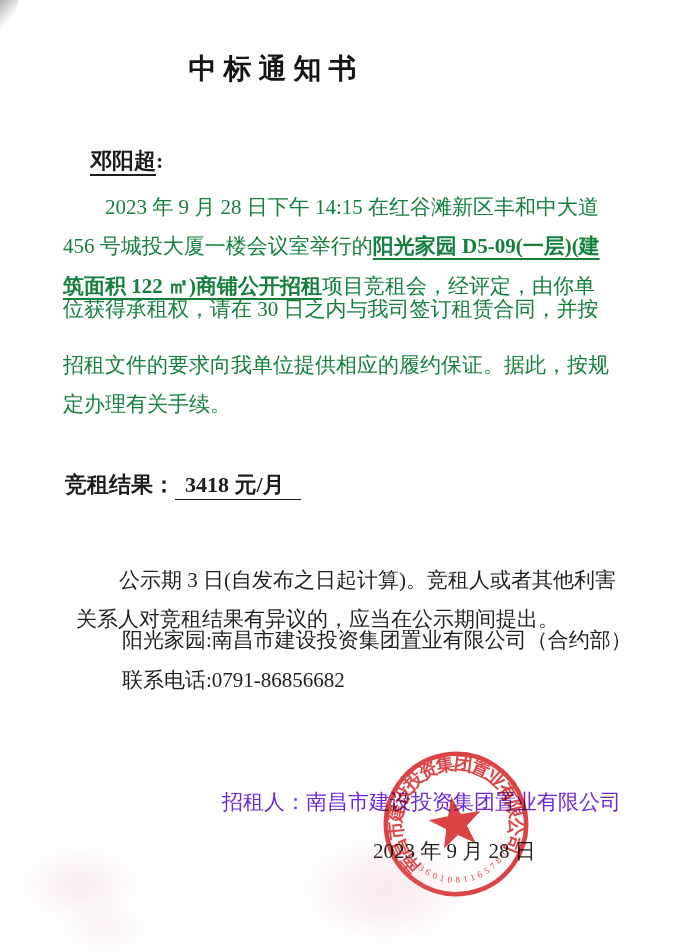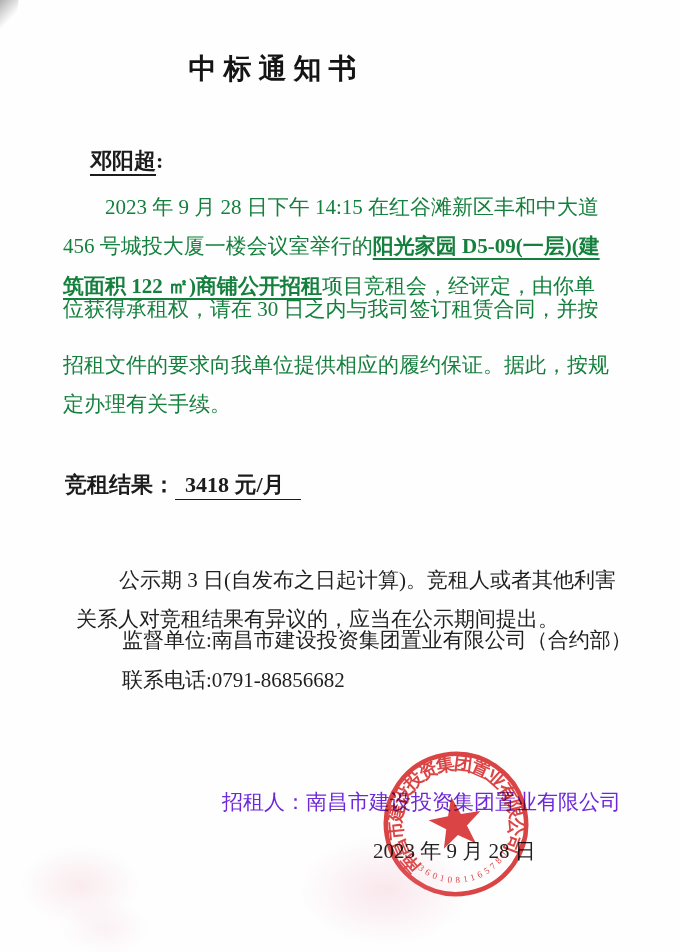--- a/index.html
+++ b/index.html
@@ -69,21 +69,21 @@
   <div class="abs body-line" style="top:272px;"><span></span><span class="em">筑面积 122 ㎡)商铺公开招租</span><span>项目竞租会，经评定，由你单</span></div>
   <div class="abs body-line" style="top:295px;"><span>位获得承租权，请在 30 日之内与我司签订租赁合同，并按</span><span class="em"></span><span></span></div>
   <div class="abs body-line" style="top:351px;"><span>招租文件的要求向我单位提供相应的履约保证。据此，按规</span><span class="em"></span><span></span></div>
   <div class="abs body-line" style="top:390px;"><span>定办理有关手续。</span><span class="em"></span><span></span></div>
 
   <div class="abs result-line"><span>竞租结果：</span><span class="result-value">3418 元/月</span></div>
 
   <div class="abs notice-line" style="top:546px;left:119px;">公示期 3 日(自发布之日起计算)。竞租人或者其他利害</div>
   <div class="abs notice-line" style="top:585px;left:76px;">关系人对竞租结果有异议的，应当在公示期间提出。</div>
 
-  <div class="abs info-line" style="top:626px;left:122px;">监督单位:南昌市建设投资集团置业有限公司（合约部）</div>
+  <div class="abs info-line" style="top:626px;left:122px;">阳光家园:南昌市建设投资集团置业有限公司（合约部）</div>
   <div class="abs info-line" style="top:666px;left:122px;">联系电话:0791-86856682</div>
 
   <div class="abs sign-line"><span>招租人：</span><span>南昌市建设投资集团置业有限公司</span></div>
 
   <div class="abs date-line">2023 年 9 月 28 日</div>
 
   <div class="seal">
     <svg viewBox="0 0 180 180" xmlns="http://www.w3.org/2000/svg">
       <circle cx="90" cy="90" r="76" fill="none" stroke="#d92f2f" stroke-width="5"></circle>
       <defs>

